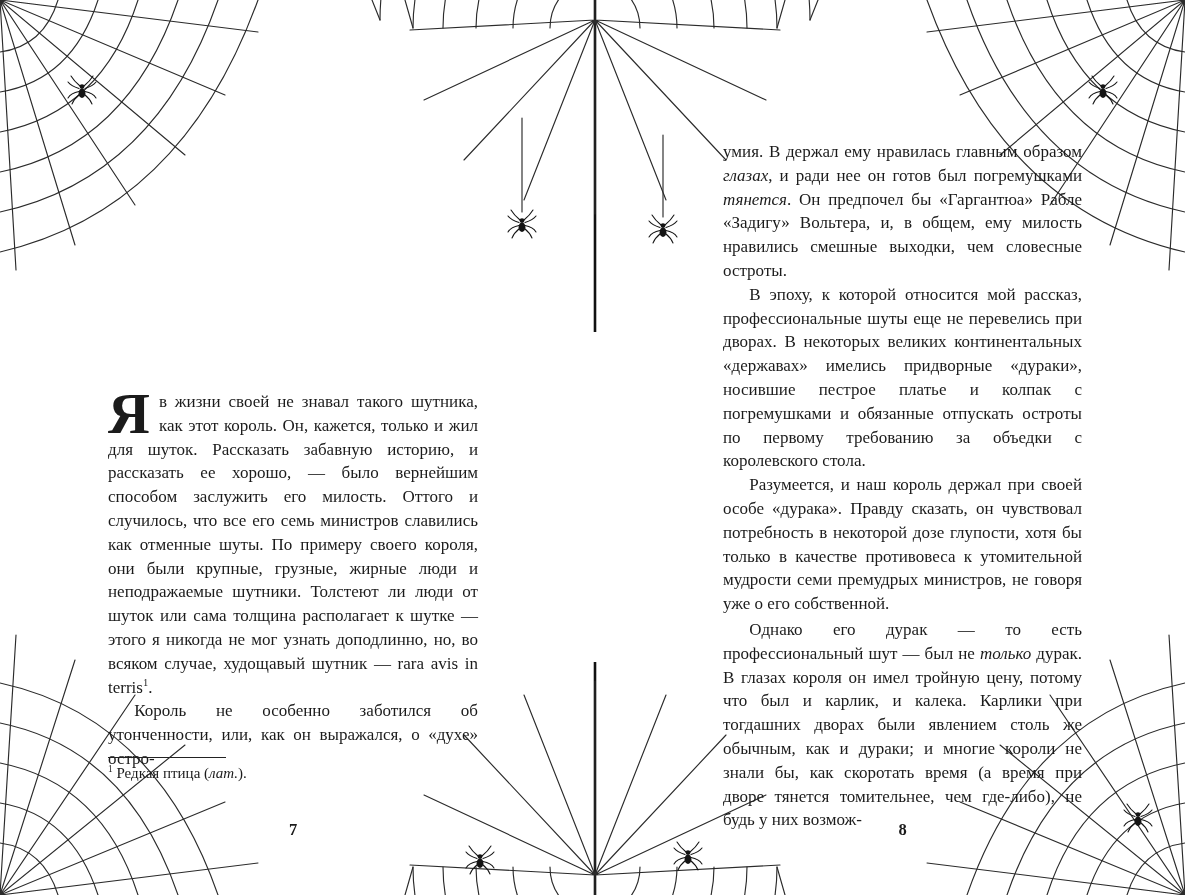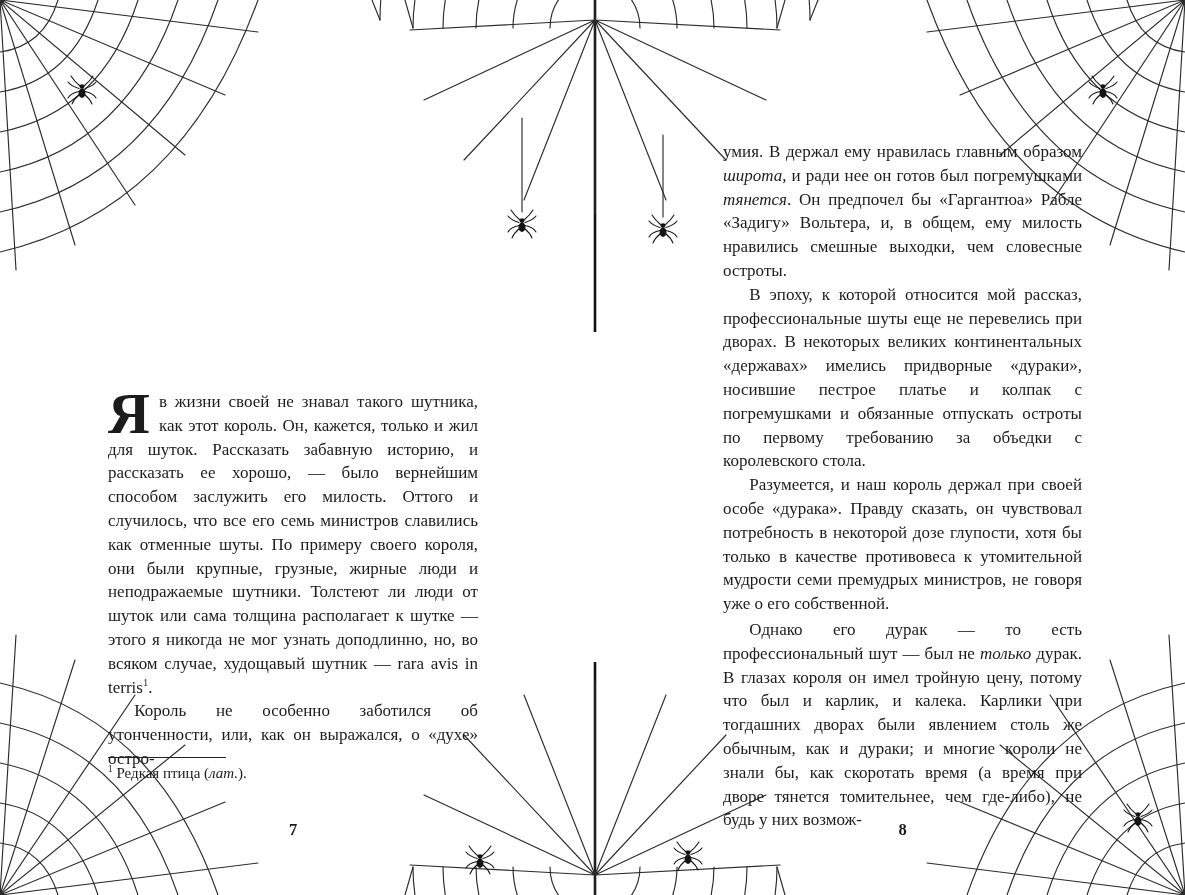--- a/index.html
+++ b/index.html
@@ -139,21 +139,21 @@
     <div class="footnote-block">
       <div class="fn-rule"></div>
       <p class="fn-text"><sup class="fnref">1</sup><span> Редкая птица (</span><span class="it">лат.</span><span>).</span></p>
     </div>
 
     <div class="page-number pn-left">7</div>
   </section>
 
   <section>
     <div class="body-text body-right">
-      <p class="para"><span>умия. В держал ему нравилась главным образом </span><span class="it">широта</span><span>, и ради нее он готов был погремушками </span><span class="it">тянется</span><span>. Он предпочел бы «Гаргантюа» Рабле «Задигу» Вольтера, и, в общем, ему милость нравились смешные выходки, чем словесные остроты.</span></p>
+      <p class="para"><span>умия. В держал ему нравилась главным образом </span><span class="it">глазах</span><span>, и ради нее он готов был погремушками </span><span class="it">тянется</span><span>. Он предпочел бы «Гаргантюа» Рабле «Задигу» Вольтера, и, в общем, ему милость нравились смешные выходки, чем словесные остроты.</span></p>
       <p class="para indent"><span>В эпоху, к которой относится мой рассказ, профессиональные шуты еще не перевелись при дворах. В некоторых великих континентальных «державах» имелись придворные «дураки», носившие пестрое платье и колпак с погремушками и обязанные отпускать остроты по первому требованию за объедки с королевского стола.</span></p>
       <p class="para indent"><span>Разумеется, и наш король держал при своей особе «дурака». Правду сказать, он чувствовал потребность в некоторой дозе глупости, хотя бы только в качестве противовеса к утомительной мудрости семи премудрых министров, не говоря уже о его собственной.</span></p>
       <p class="para indent gap-before"><span>Однако его дурак — то есть профессиональный шут — был не </span><span class="it">только</span><span> дурак. В глазах короля он имел тройную цену, потому что был и карлик, и калека. Карлики при тогдашних дворах были явлением столь же обычным, как и дураки; и многие короли не знали бы, как скоротать время (а время при дворе тянется томительнее, чем где-либо), не будь у них возмож-</span></p>
     </div>
 
     <div class="page-number pn-right">8</div>
   </section>
 
 </main>
 

